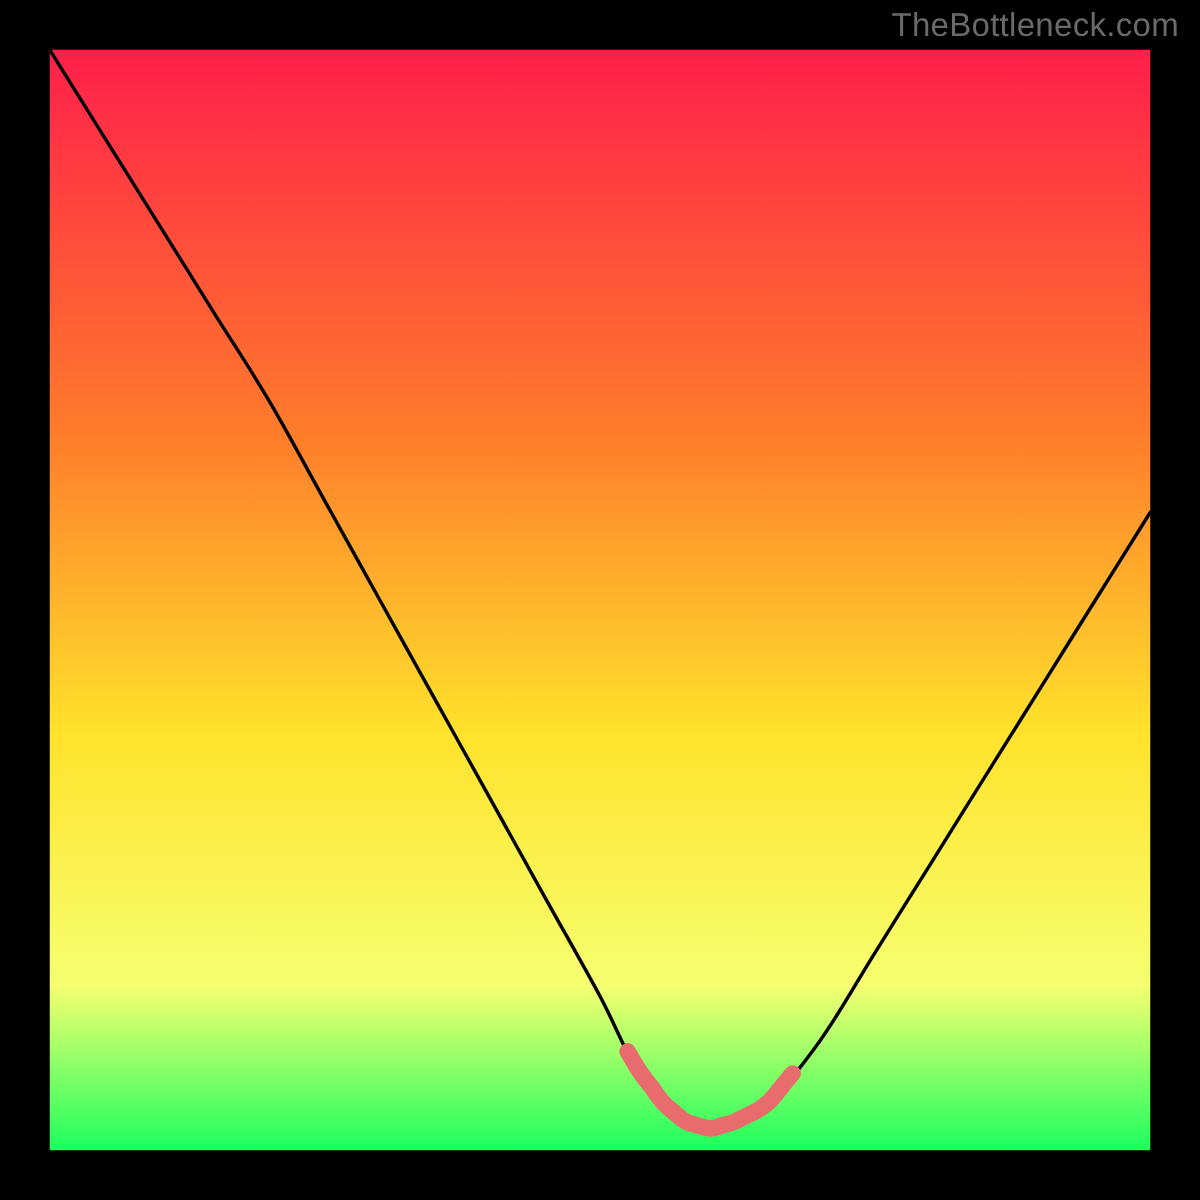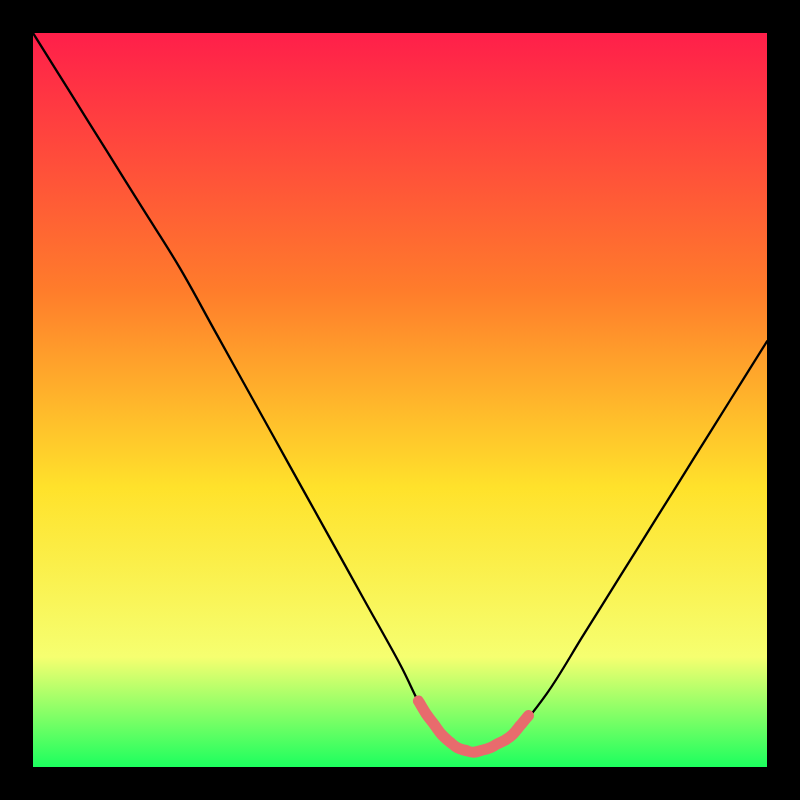--- a/index.html
+++ b/index.html
@@ -34,20 +34,21 @@
     background: #000; 
   }
   svg {
     display: block;
   }
 </style>
 </head>
 <body>
 
 <div class="outer">
+  <div class="watermark">TheBottleneck.com</div>
 
   <div class="plot">
     <svg id="chart-svg" width="734" height="734" viewBox="0 0 734 734">
       <defs>
         <linearGradient id="bg-grad" x1="0" y1="0" x2="0" y2="1">
           <stop id="g0" offset="0%" stop-color="#ff1f4a"></stop>
           <stop id="g1" offset="35%" stop-color="#ff7c2b"></stop>
           <stop id="g2" offset="62%" stop-color="#ffe22b"></stop>
           <stop id="g3" offset="85%" stop-color="#f6ff70"></stop>
           <stop id="g4" offset="100%" stop-color="#1cff5e"></stop>

